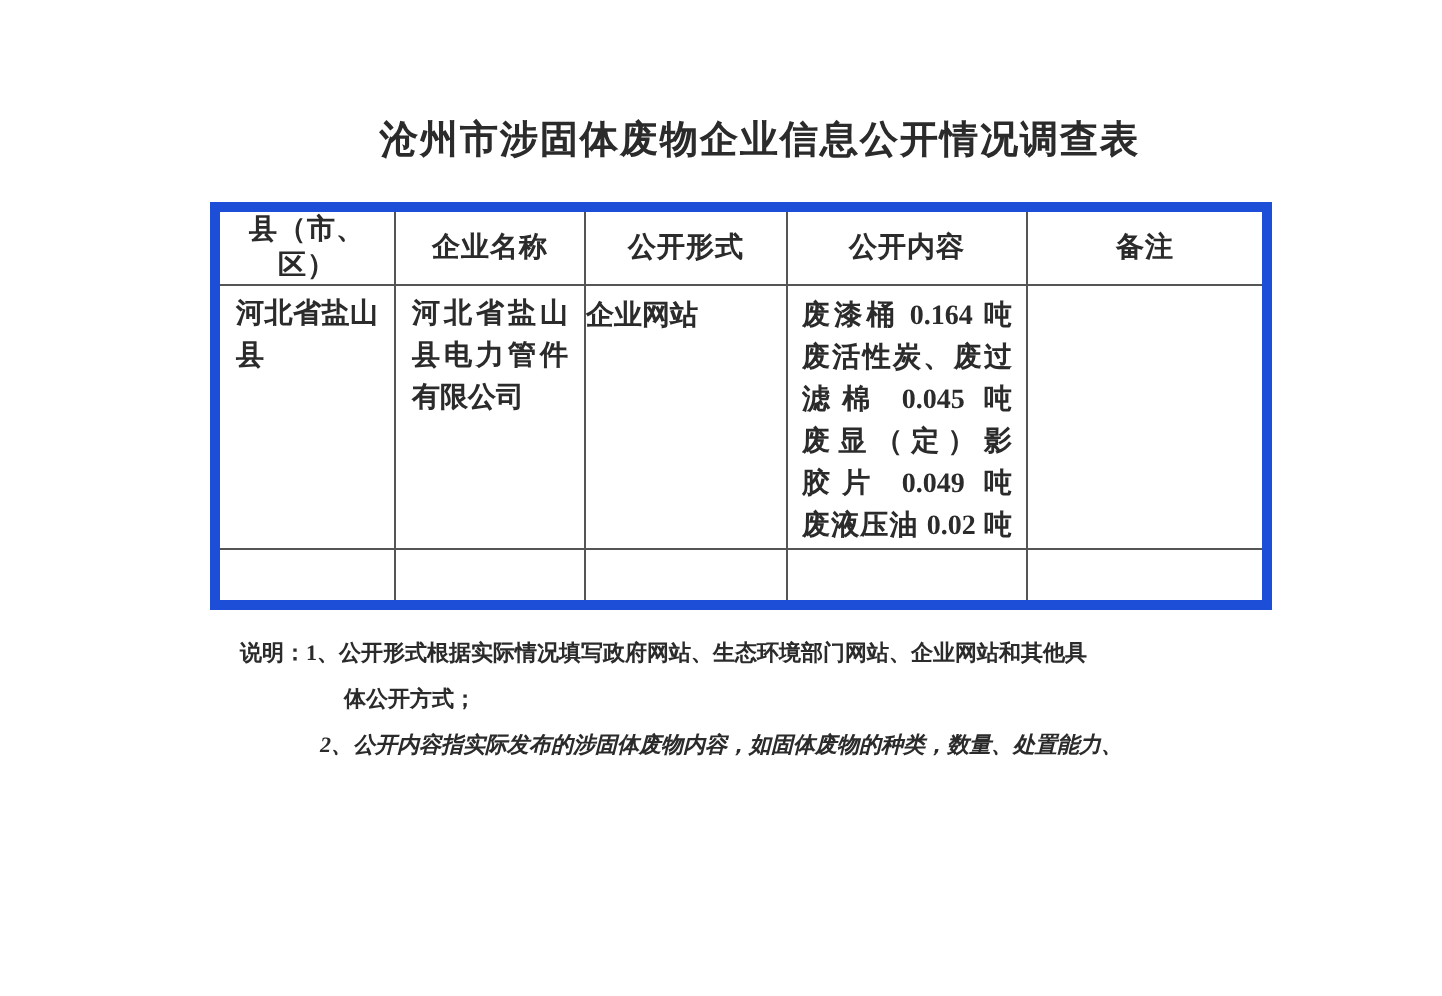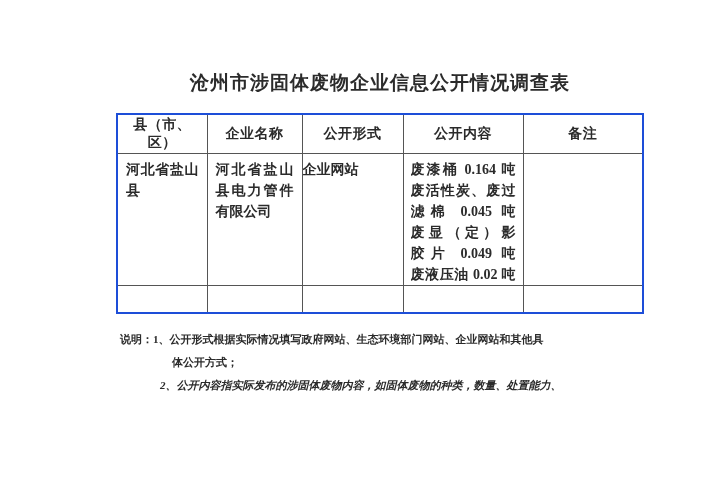--- a/index.html
+++ b/index.html
@@ -10,42 +10,41 @@
     height: 498px;
     overflow: hidden;
     font-family: "Liberation Serif", "DejaVu Serif", serif;
     color: #2b2b2b;
   }
   .page {
     position: relative;
     width: 721px;
     height: 452px;
     background: #ffffff;
-    margin-top: 12px;
   }
   .title {
     position: absolute;
     left: 117px;
     top: 58px;
     width: 526px;
     text-align: center;
     font-size: 19px;
     font-weight: bold;
     letter-spacing: 1px;
     line-height: 26px;
     white-space: nowrap;
   }
   table.survey {
     position: absolute;
-    left: 116px;
+    left: 105px;
     top: 101px;
     width: 526px;
     border-collapse: collapse;
     table-layout: fixed;
-    border: 2px solid #1d4ed8;
+    border: 5px solid #1d4ed8;
     font-size: 14px;
     font-weight: 600;
   }
   table.survey th,
   table.survey td {
     border: 1px solid #555555;
     padding: 0;
     vertical-align: top;
     overflow: hidden;
   }
@@ -58,20 +57,21 @@
     letter-spacing: 0.5px;
   }
   tr.data-row { height: 127px; }
   tr.blank-row { height: 28px; }
   .cell-pad {
     padding: 5px 8px 0 8px;
     line-height: 21px;
   }
   .jwrap {
     text-align: justify;
+    font-family: Liberation Mono, monospace;
   }
   .cell-center {
     text-align: left;
     padding-top: 5px;
     line-height: 21px;
   }
   .content-pad {
     padding: 5px 7px 0 7px;
   }
   .jline {

